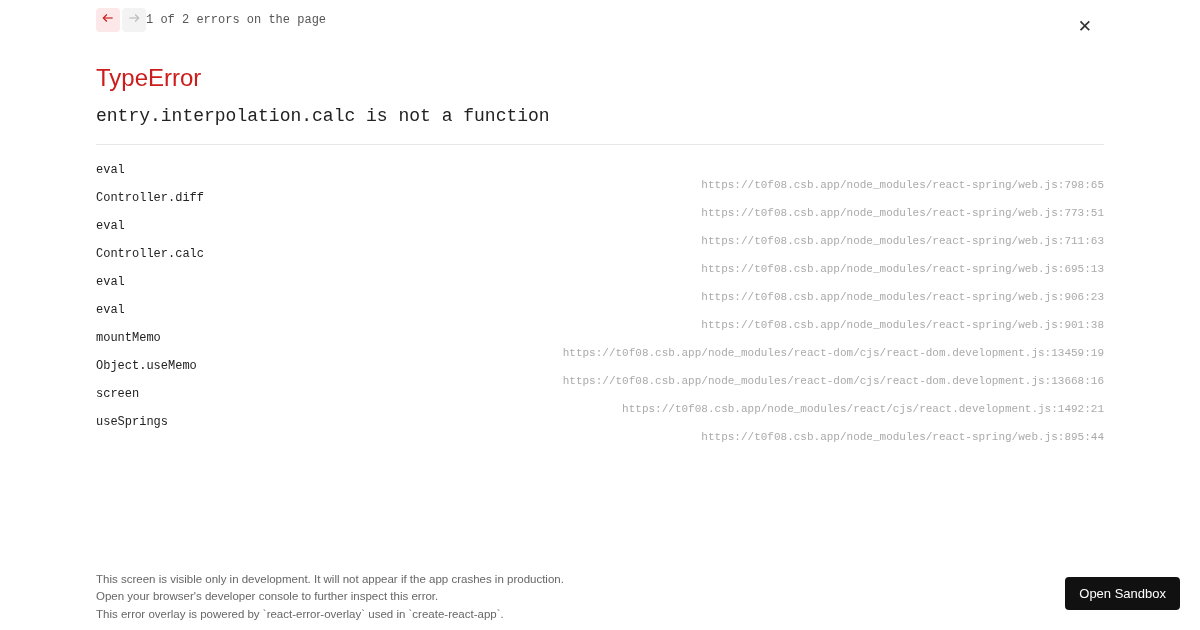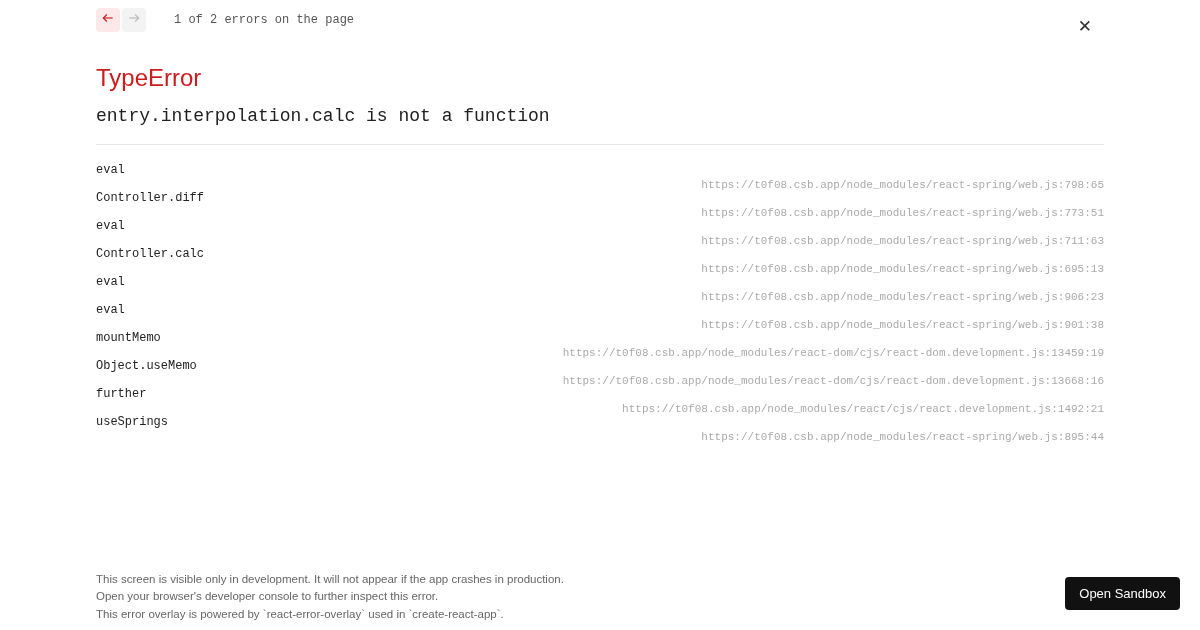--- a/index.html
+++ b/index.html
@@ -1,18 +1,18 @@
 <!DOCTYPE html>
 <html><head>
 <meta charset="utf-8">
 <style>
   * { margin: 0; padding: 0; box-sizing: border-box; }
   html, body { width: 1200px; height: 630px; overflow: hidden; font-family: -apple-system, BlinkMacSystemFont, "Segoe UI", Helvetica, Arial, sans-serif; background: #fff; }
   .container { position: relative; width: 100%; height: 100%; padding: 8px 96px 0 96px; }
-  .top-row { display: flex; align-items: center; gap: 28px; margin-bottom: 20px; }
+  .top-row { display: flex; align-items: center; gap: 0; margin-bottom: 20px; }
   .nav-buttons { display: flex; gap: 2px; }
   .nav-btn { width: 24px; height: 24px; border-radius: 4px; display: flex; align-items: center; justify-content: center; cursor: pointer; }
   .nav-btn.active { background: #fce8e8; }
   .nav-btn.inactive { background: #f3f3f3; }
   .nav-btn svg { width: 14px; height: 14px; }
   .error-counter { font-family: "SFMono-Regular", Consolas, "Liberation Mono", Menlo, monospace; font-size: 12px; color: #555; }
   .close-btn { position: absolute; top: 18px; right: 108px; color: #333; cursor: pointer; font-size: 17px; line-height: 1; }
   .error-type { color: #cc1c1c; font-size: 24px; font-weight: 400; margin-bottom: 14px; margin-top: 32px; }
   .error-message { font-family: "SFMono-Regular", Consolas, "Liberation Mono", Menlo, monospace; font-size: 18px; color: #222; margin-bottom: 18px; }
   .divider { border: none; border-top: 1px solid #e8e8e8; margin-bottom: 18px; }
@@ -85,21 +85,21 @@
       </div>
       <div>
         <div class="frame-fn">mountMemo</div>
         <div class="frame-loc">https://t0f08.csb.app/node_modules/react-dom/cjs/react-dom.development.js:13459:19</div>
       </div>
       <div>
         <div class="frame-fn">Object.useMemo</div>
         <div class="frame-loc">https://t0f08.csb.app/node_modules/react-dom/cjs/react-dom.development.js:13668:16</div>
       </div>
       <div>
-        <div class="frame-fn">further</div>
+        <div class="frame-fn">screen</div>
         <div class="frame-loc">https://t0f08.csb.app/node_modules/react/cjs/react.development.js:1492:21</div>
       </div>
       <div>
         <div class="frame-fn">useSprings</div>
         <div class="frame-loc">https://t0f08.csb.app/node_modules/react-spring/web.js:895:44</div>
       </div>
     </div>
 
   <div class="footer">
     <div>This screen is visible only in development. It will not appear if the app crashes in production.</div>

